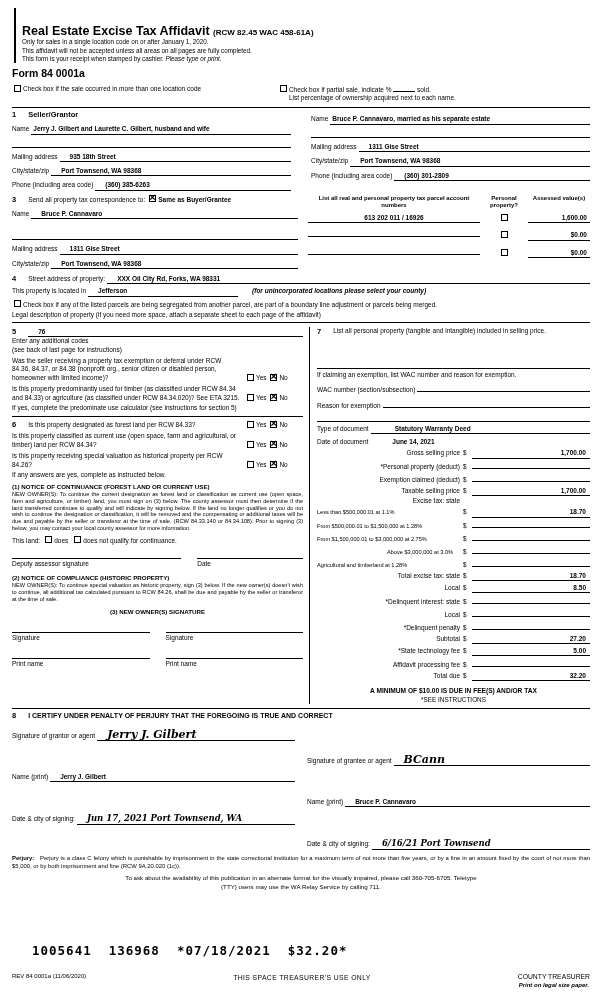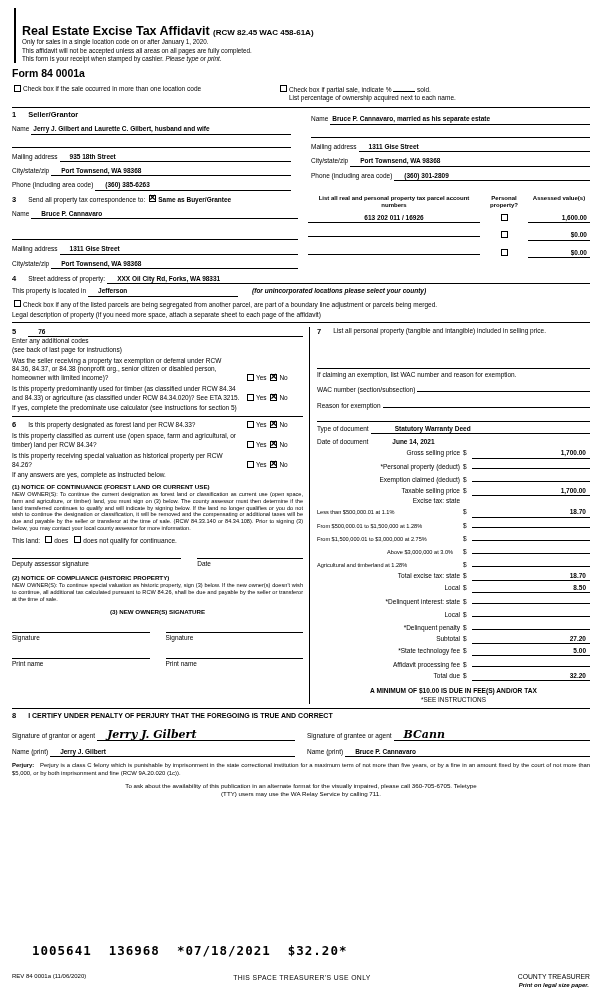--- a/index.html
+++ b/index.html
@@ -70,21 +70,21 @@
   
   .mrow{display:flex;align-items:baseline;margin-top:2.5px;}
   .mlabel{width:146px;text-align:right;padding-right:3px;white-space:nowrap;flex:none;}
   .rlabel{width:146px;text-align:left;padding-right:3px;white-space:nowrap;flex:none;font-size:5.6px;}
   .mdollar{width:9px;flex:none;}
   .mline{flex:1;border-bottom:1px solid #000;text-align:right;font-weight:bold;
          padding-right:4px;min-height:8px;}
   
   .s8row{display:flex;}
   .s8col{flex:1;display:flex;align-items:baseline;min-width:0;}
-  .s8col.gapL{padding-left:12px;}
+  .s8col.gapL{padding-left:12px;margin-top:25px;}
   .script{font-family:"DejaVu Serif",serif;font-style:italic;font-weight:bold;font-size:11px;line-height:1;}
   .script2{font-family:"DejaVu Serif",serif;font-style:italic;font-weight:bold;font-size:8.5px;line-height:1;}
   .perjury{font-size:5.9px;text-align:justify;margin-top:5px;}
   .alt{font-size:6.2px;text-align:center;margin-top:4px;line-height:1.35;}
   .spacer{flex:1;}
   .stamp{font-family:"DejaVu Sans Mono",monospace;font-weight:bold;font-size:12.5px;
          letter-spacing:1px;margin:0 0 14px 20px;white-space:pre;}
   .footer{display:flex;justify-content:space-between;align-items:flex-start;}
   .f-rev{font-size:6px;}
   .f-center{font-size:6.8px;letter-spacing:0.4px;padding-top:1px;}
@@ -489,20 +489,30 @@
     <div class="s8row" style="margin-top:7px;">
       <div class="s8col">
         <span class="flabel">Name (print)</span>
         <span class="fline"><span class="val">Jerry J. Gilbert</span></span>
       </div>
       <div class="s8col gapL">
         <span class="flabel">Name (print)</span>
         <span class="fline"><span class="val">Bruce P. Cannavaro</span></span>
       </div>
     </div>
+    <div class="s8row" style="margin-top:7px;">
+      <div class="s8col">
+        <span class="flabel">Date &amp; city of signing:</span>
+        <span class="fline"><span class="script2">Jun 17, 2021  Port Townsend, WA</span></span>
+      </div>
+      <div class="s8col gapL">
+        <span class="flabel">Date &amp; city of signing:</span>
+        <span class="fline"><span class="script2">6/16/21   Port Townsend</span></span>
+      </div>
+    </div>
   </div>
 
   <div class="perjury">
     <span class="b">Perjury:</span>&nbsp;&nbsp;
     <span>Perjury is a class C felony which is punishable by imprisonment in the state correctional institution for a maximum term of not more than five years, or by a fine in an amount fixed by the court of not more than $5,000, or by both imprisonment and fine (RCW 9A.20.020 (1c)).</span>
   </div>
   <div class="alt">
     <div>To ask about the availability of this publication in an alternate format for the visually impaired, please call 360-705-6705. Teletype</div>
     <div>(TTY) users may use the WA Relay Service by calling 711.</div>
   </div>

